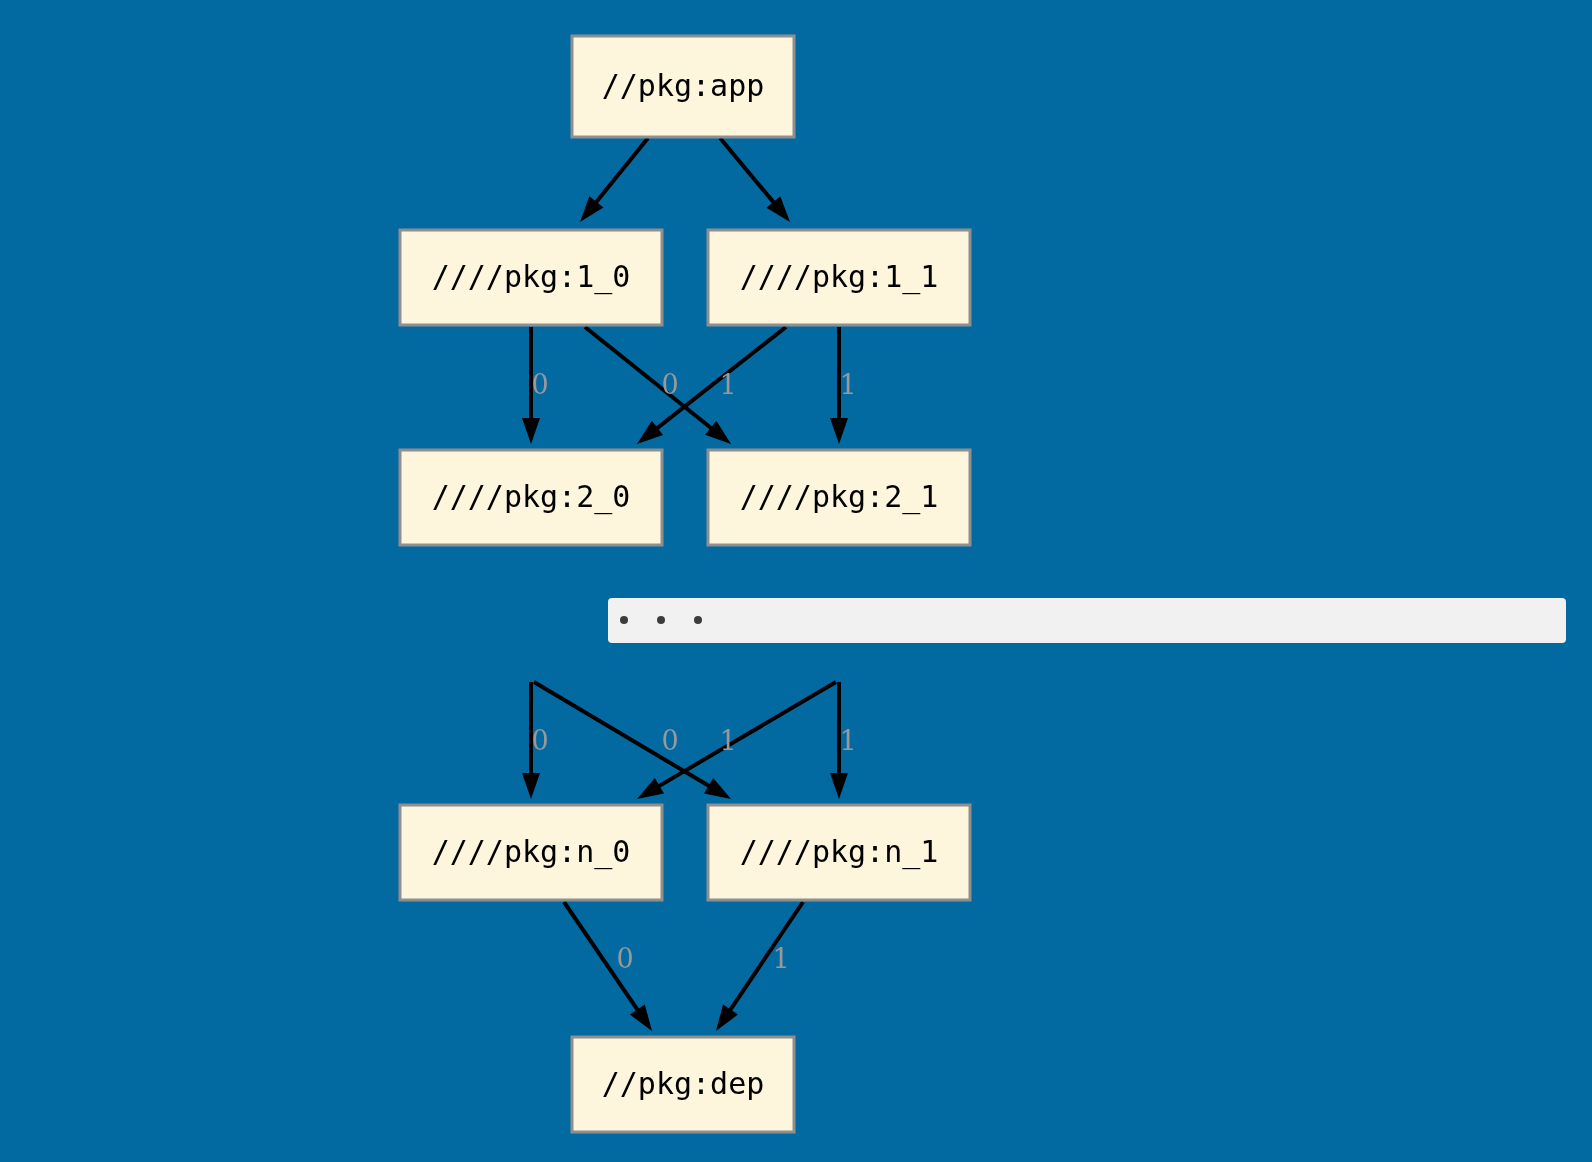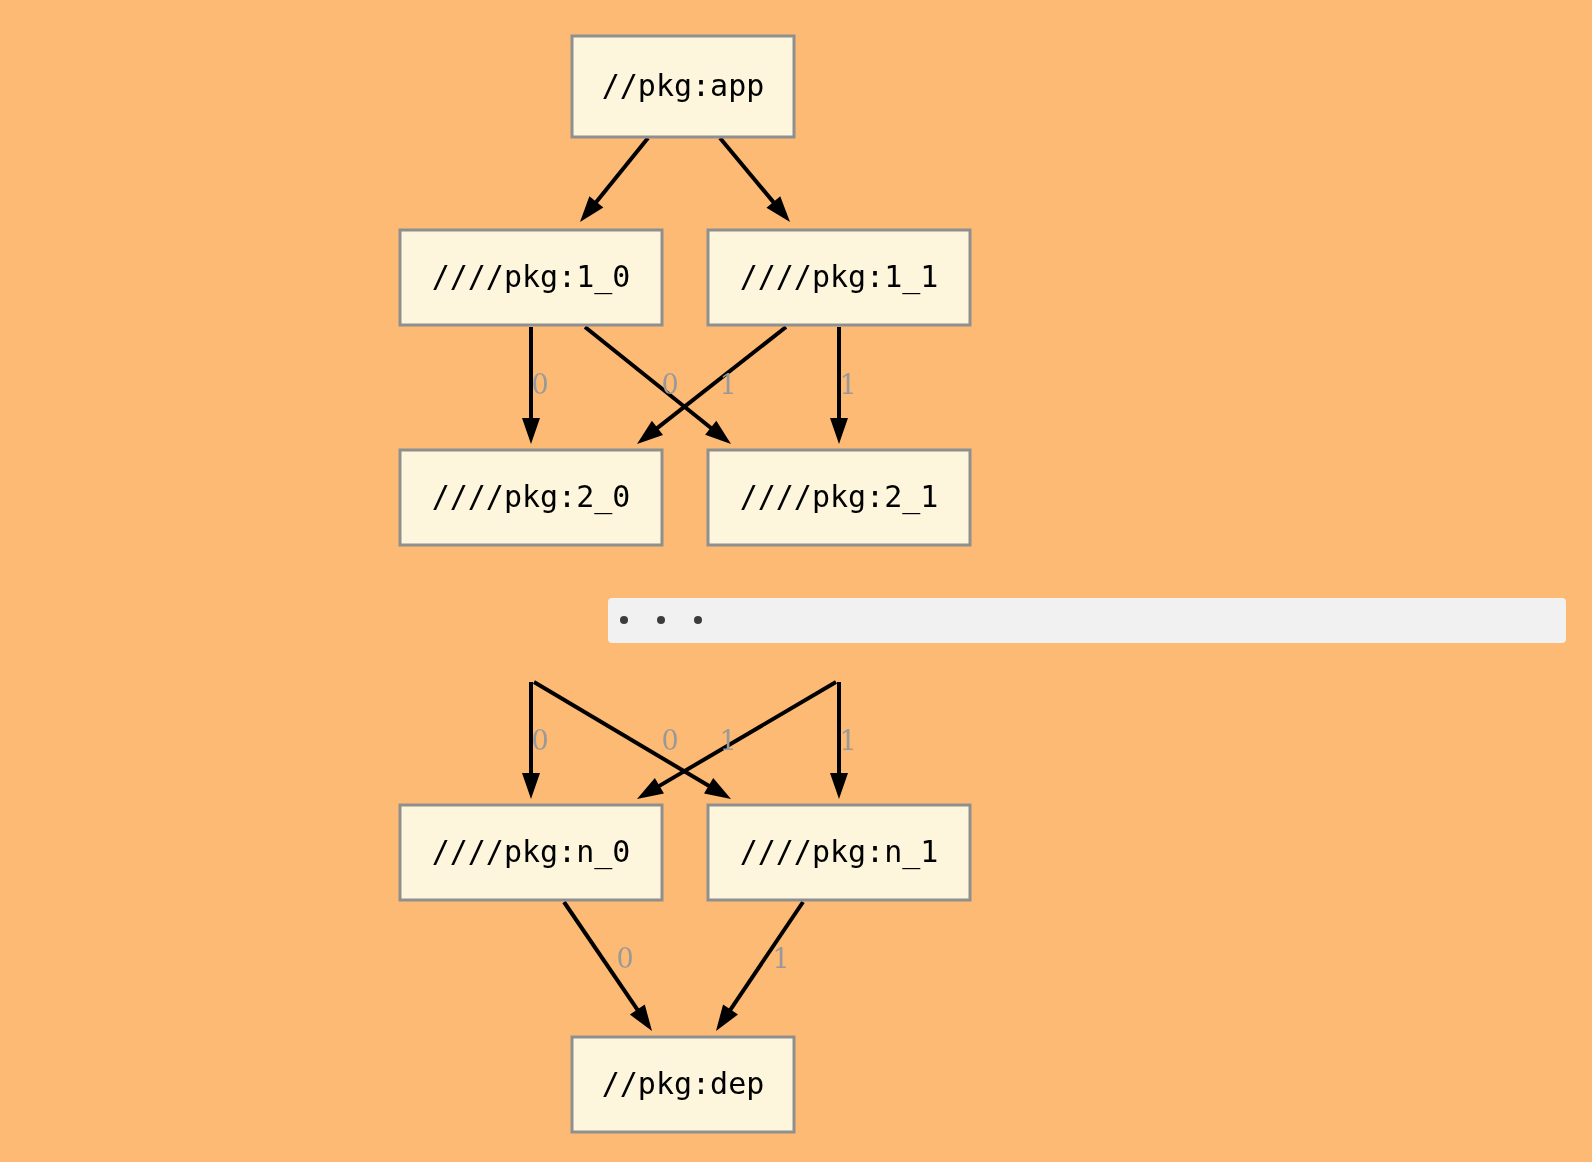--- a/index.html
+++ b/index.html
@@ -4,21 +4,21 @@
 <style>
   html, body {
     margin: 0;
     padding: 0;
     background: #ffffff;
   }
   #page {
     position: relative;
     width: 1592px;
     height: 1162px;
-    background: #fdba74;
+    background: #0369a1;
     overflow: hidden;
     font-family: "DejaVu Sans Mono", monospace;
   }
   #graph-svg {
     position: absolute;
     left: 0;
     top: 0;
     width: 1592px;
     height: 1162px;
   }

